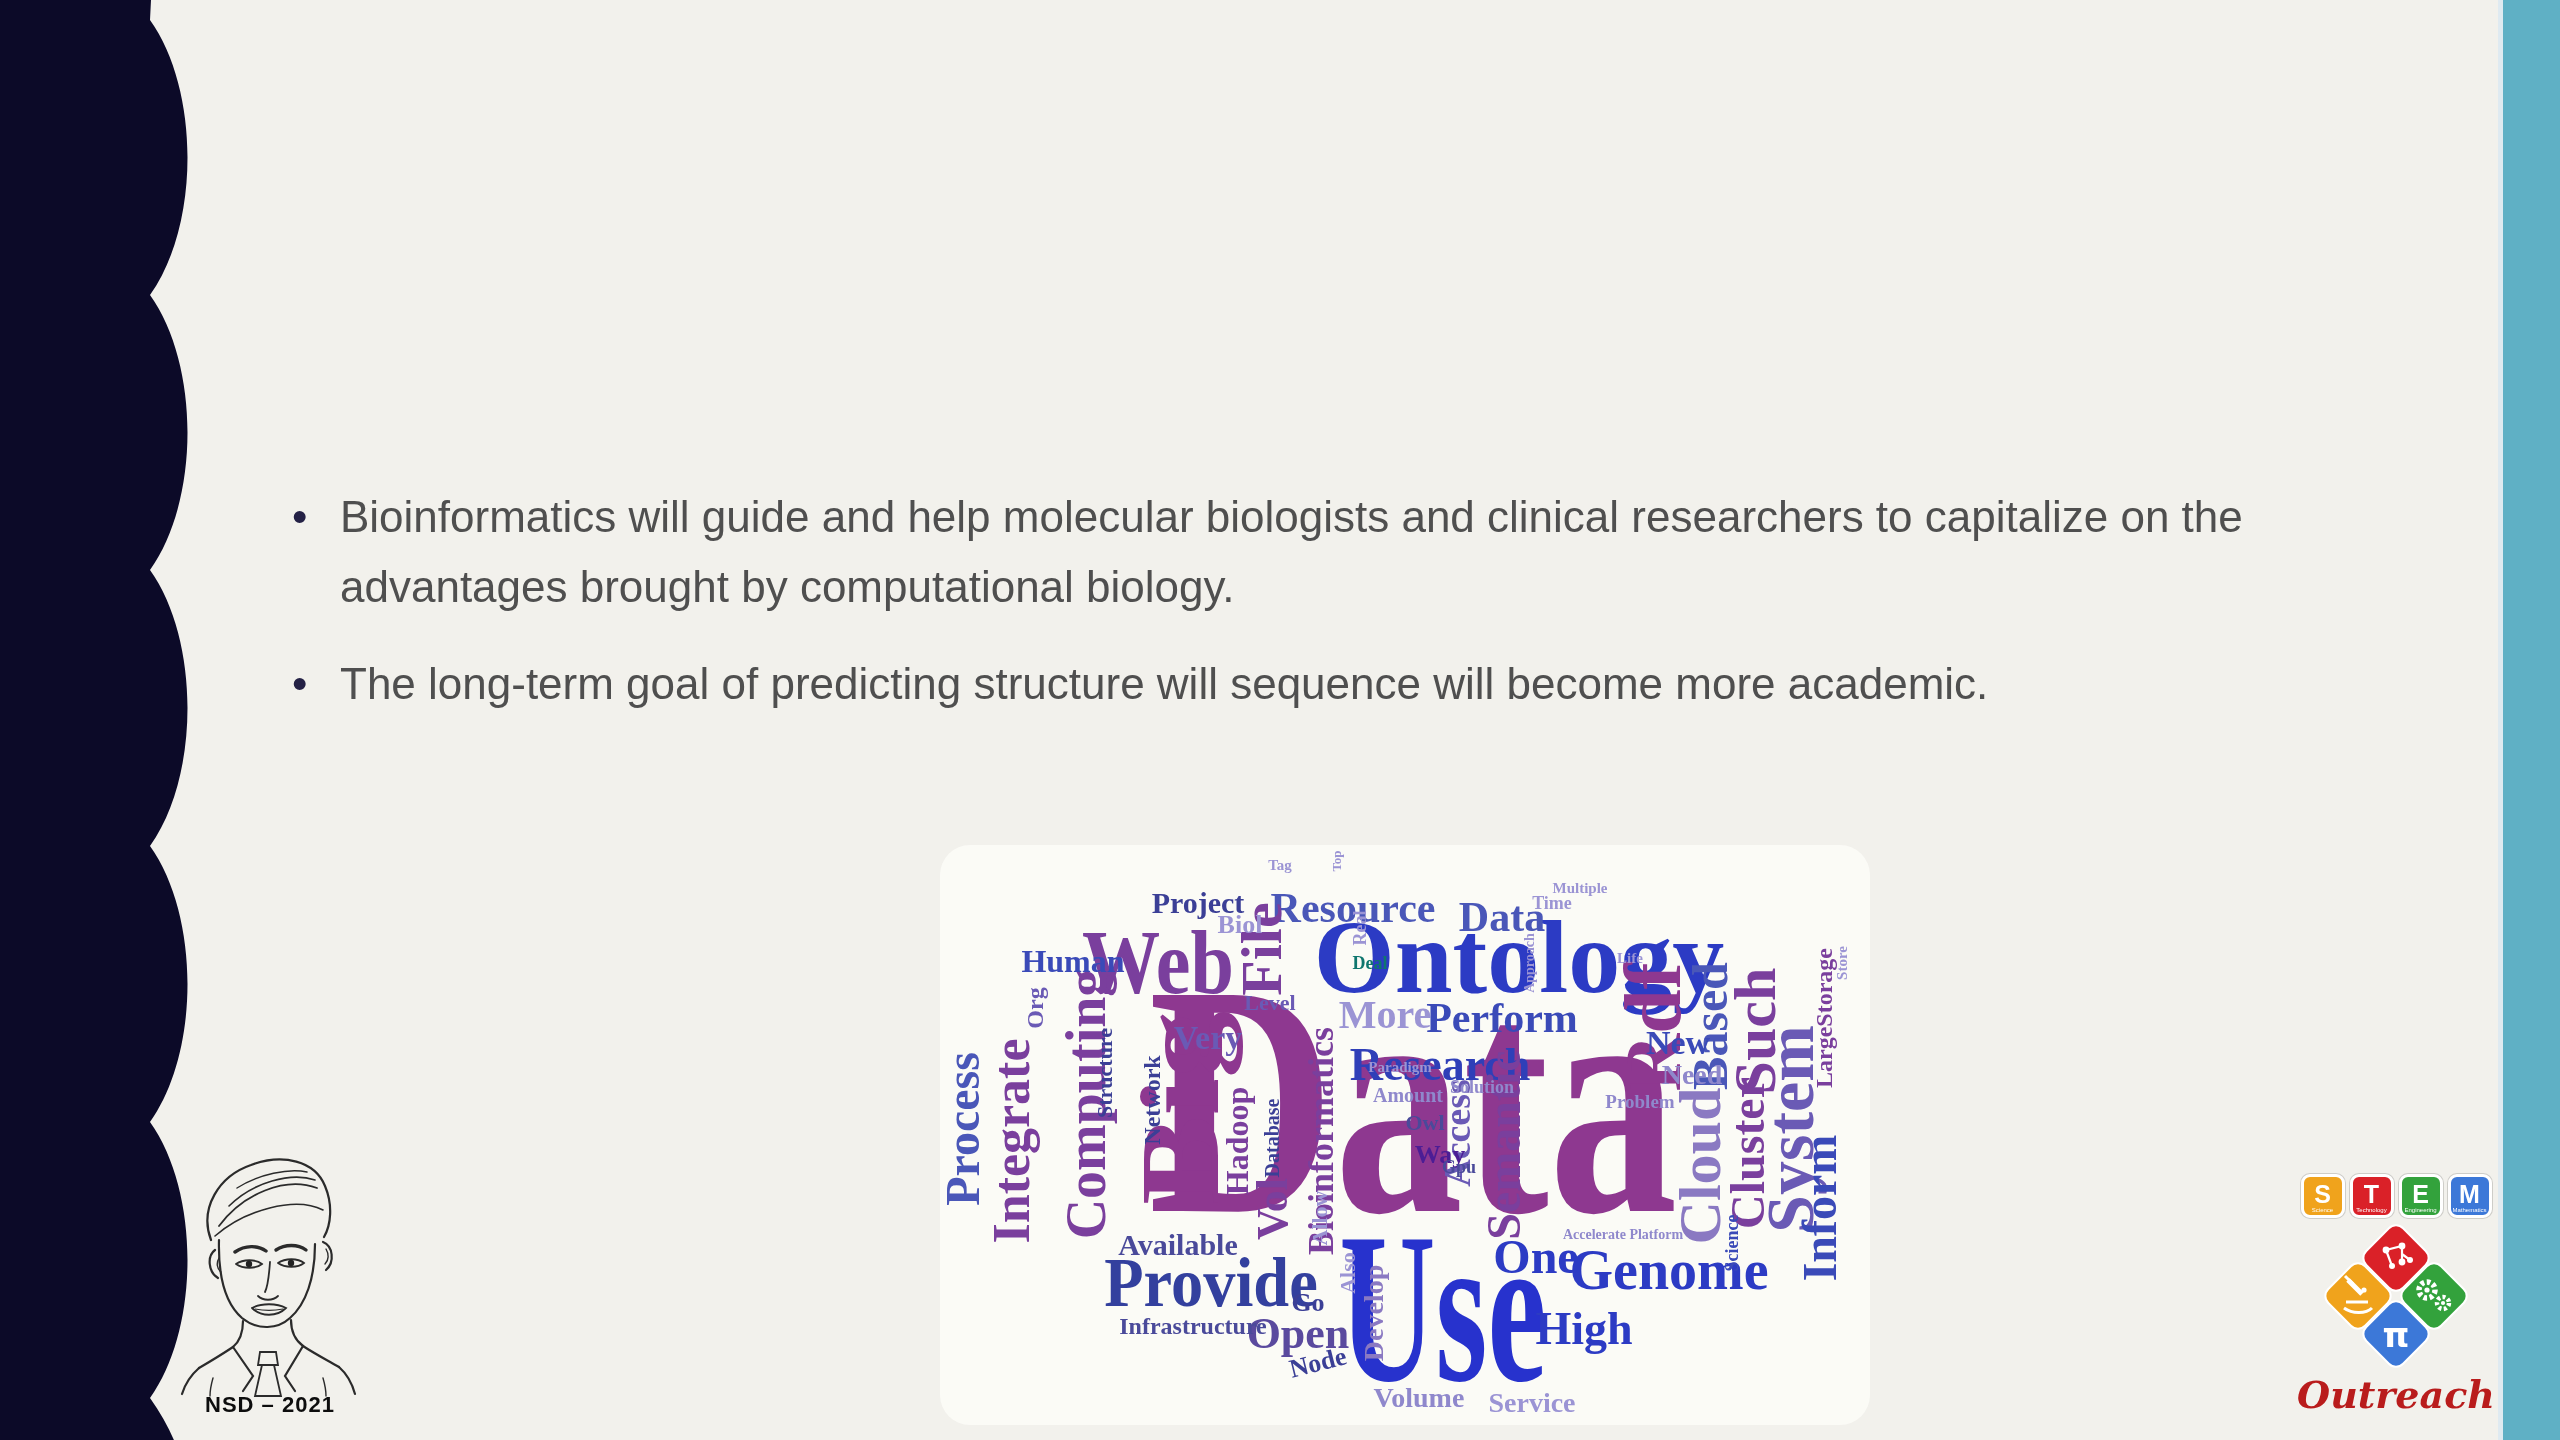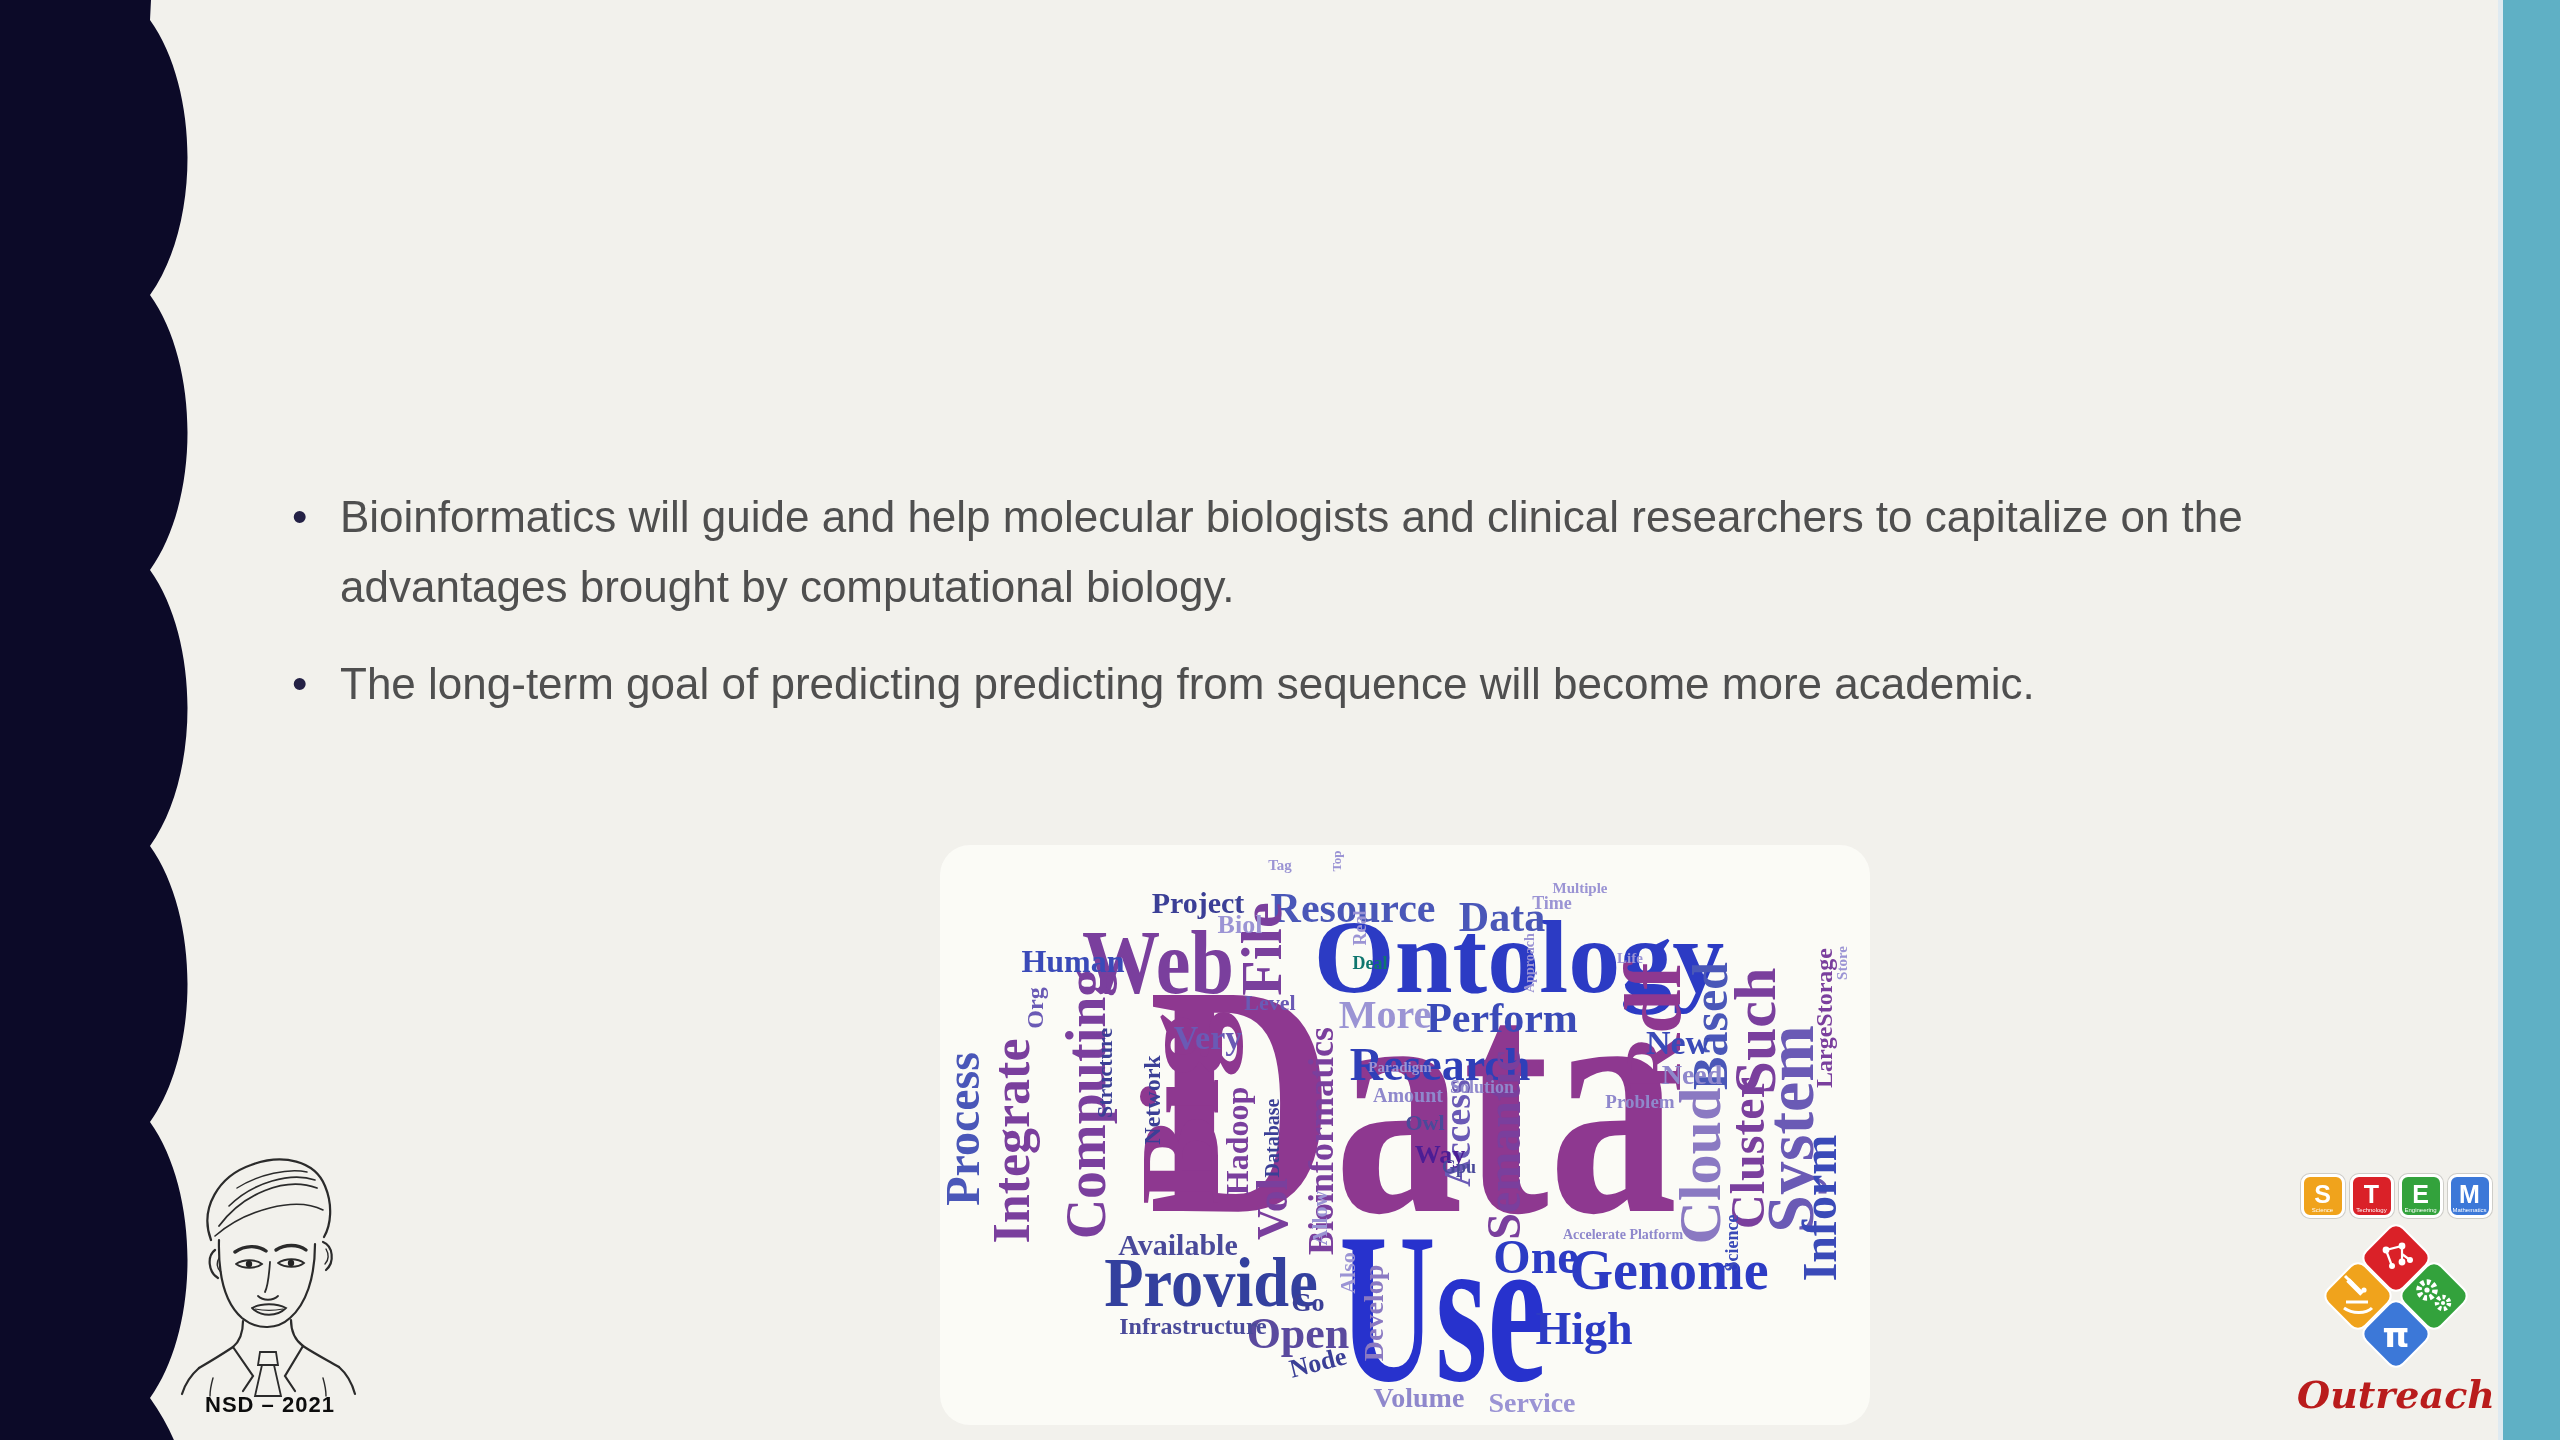--- a/index.html
+++ b/index.html
@@ -83,21 +83,21 @@
   </svg>
 
   <div class="teal-bar"></div>
 
 
   <ul class="bullets">
     <li>
       <span>Bioinformatics will guide and help molecular biologists and clinical researchers to capitalize on the advantages brought by computational biology.</span>
     </li>
     <li>
-      <span>The long-term goal of predicting predicting from sequence will become more academic.</span>
+      <span>The long-term goal of predicting structure will sequence will become more academic.</span>
     </li>
   </ul>
 
   <div class="wordcloud" id="wordcloud">
       <span style="left: 473px; top: 255px; font-size: 330px; color: rgb(142, 56, 144); transform: translate(-50%, -50%) rotate(0deg) scaleX(0.78);">Data</span>
       <span style="left: 503px; top: 462px; font-size: 215px; color: rgb(39, 50, 205); transform: translate(-50%, -50%) rotate(0deg) scaleX(0.62);">Use</span>
       <span style="left: 579px; top: 112px; font-size: 104px; color: rgb(44, 59, 196); transform: translate(-50%, -50%) rotate(0deg) scaleX(1);">Ontology</span>
       <span style="left: 218px; top: 117px; font-size: 92px; color: rgb(122, 63, 157); transform: translate(-50%, -50%) rotate(0deg) scaleX(0.85);">Web</span>
       <span style="left: 240px; top: 263px; font-size: 112px; color: rgb(142, 56, 144); transform: translate(-50%, -50%) rotate(-90deg) scaleX(1.2);">Big</span>
       <span style="left: 146px; top: 259px; font-size: 56px; color: rgb(122, 63, 157); transform: translate(-50%, -50%) rotate(-90deg) scaleX(1);">Computing</span>

